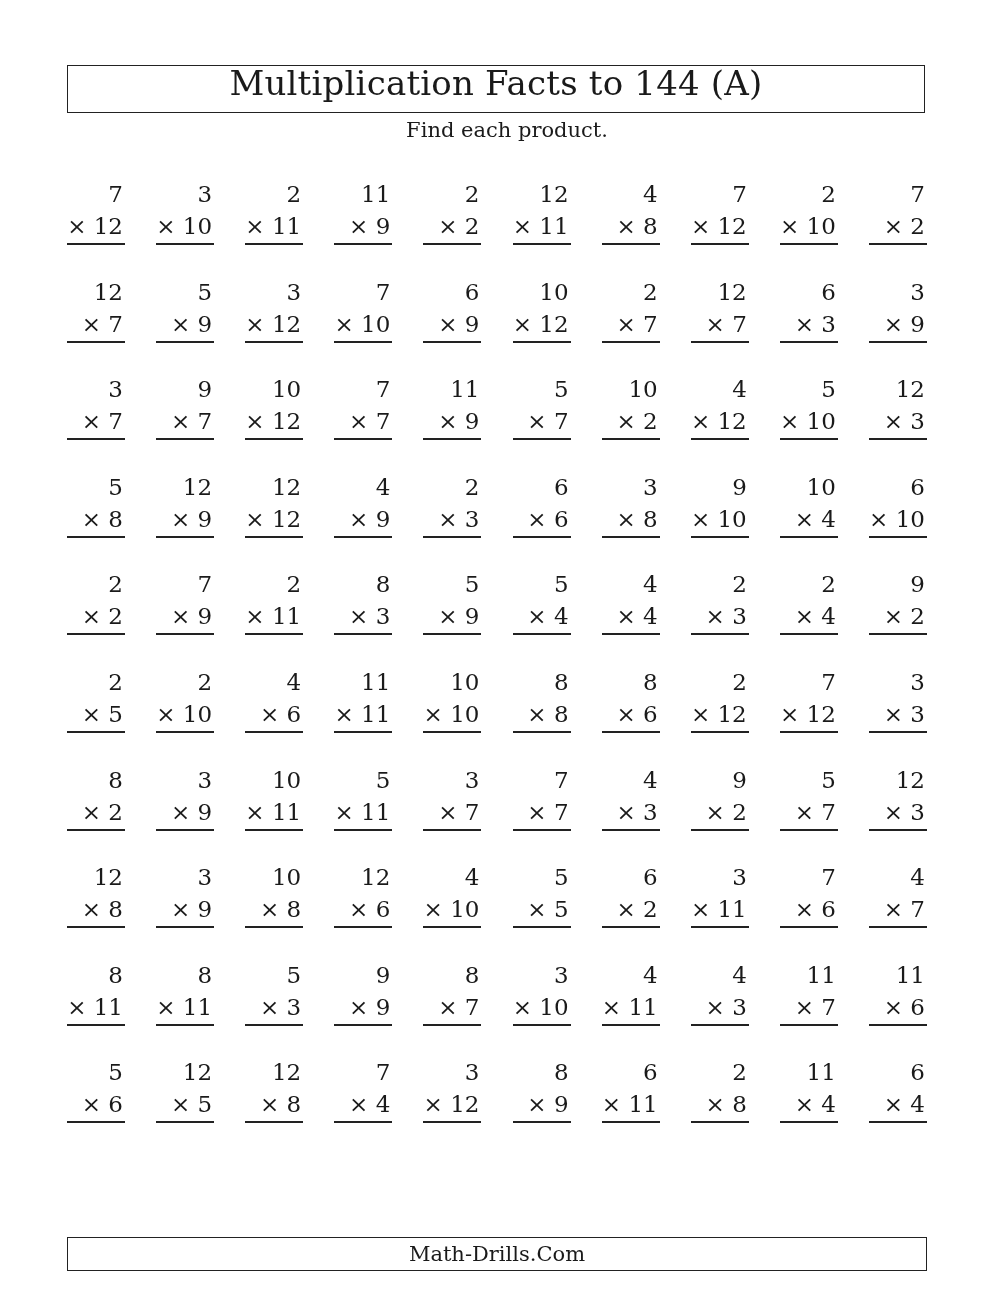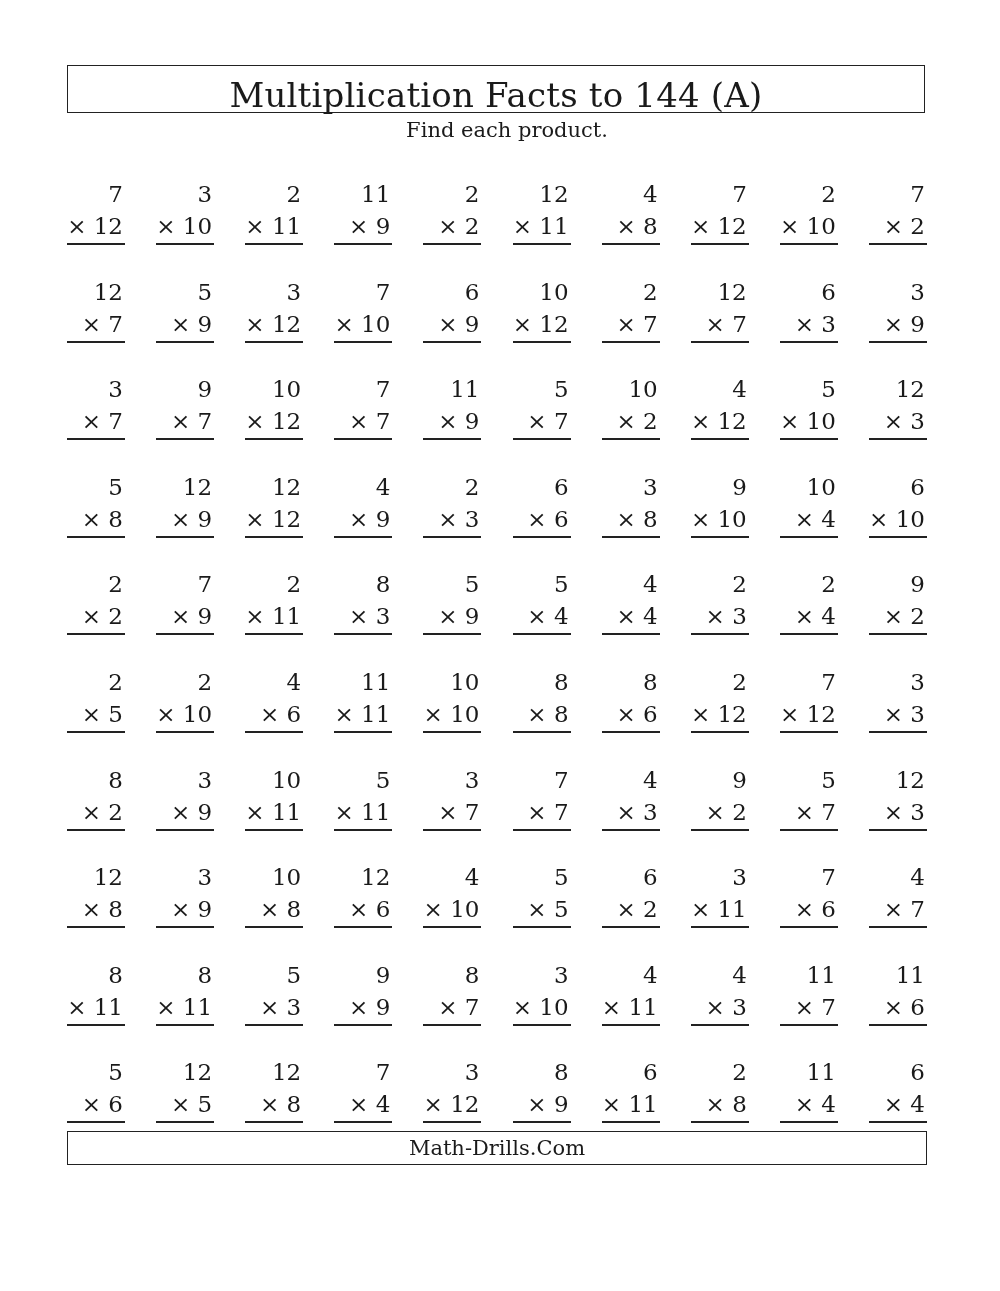--- a/index.html
+++ b/index.html
@@ -1,30 +1,30 @@
 <!DOCTYPE html>
 <html><head>
 <meta charset="utf-8">
 <style>
   html, body { margin: 0; padding: 0; background: #ffffff; }
   body { width: 1000px; height: 1291px; position: relative; overflow: hidden;
          font-family: "DejaVu Serif", "Liberation Serif", serif; color: #1a1a1a; }
   .title-box { position: absolute; left: 67px; top: 65px; width: 858px; height: 48px;
                border: 1px solid #222; box-sizing: border-box;
-               display: flex; align-items: flex-end; justify-content: center; }
+               display: flex; align-items: flex-start; justify-content: center; }
   .title { font-size: 34px; line-height: 1; letter-spacing: 0.2px; }
   .instructions { position: absolute; left: 7px; width: 1000px; top: 118px; text-align: center;
                   font-size: 21px; }
   .grid { position: absolute; left: 67px; top: 178px; width: 860px; }
   .row { display: flex; justify-content: space-between; height: 97.6px; }
   .problem { width: 58px; text-align: right; font-size: 23px; line-height: 32px; }
   .top { display: block; padding-right: 2px; }
   .bottom { display: block; padding-right: 2px; white-space: nowrap; }
   .rule { display: block; border-top: 2px solid #222; margin-top: 1px; }
-  .footer-box { position: absolute; left: 67px; top: 1131px; width: 860px; height: 34px;
+  .footer-box { position: absolute; left: 67px; top: 1237px; width: 860px; height: 34px;
                 border: 1px solid #222; box-sizing: border-box;
                 display: flex; align-items: center; justify-content: center; font-size: 21px; }
 </style>
 </head>
 <body>
 
 <div class="title-box">
   <span class="title">Multiplication Facts to 144 (A)</span>
 </div>
 <div class="instructions">Find each product.</div>

